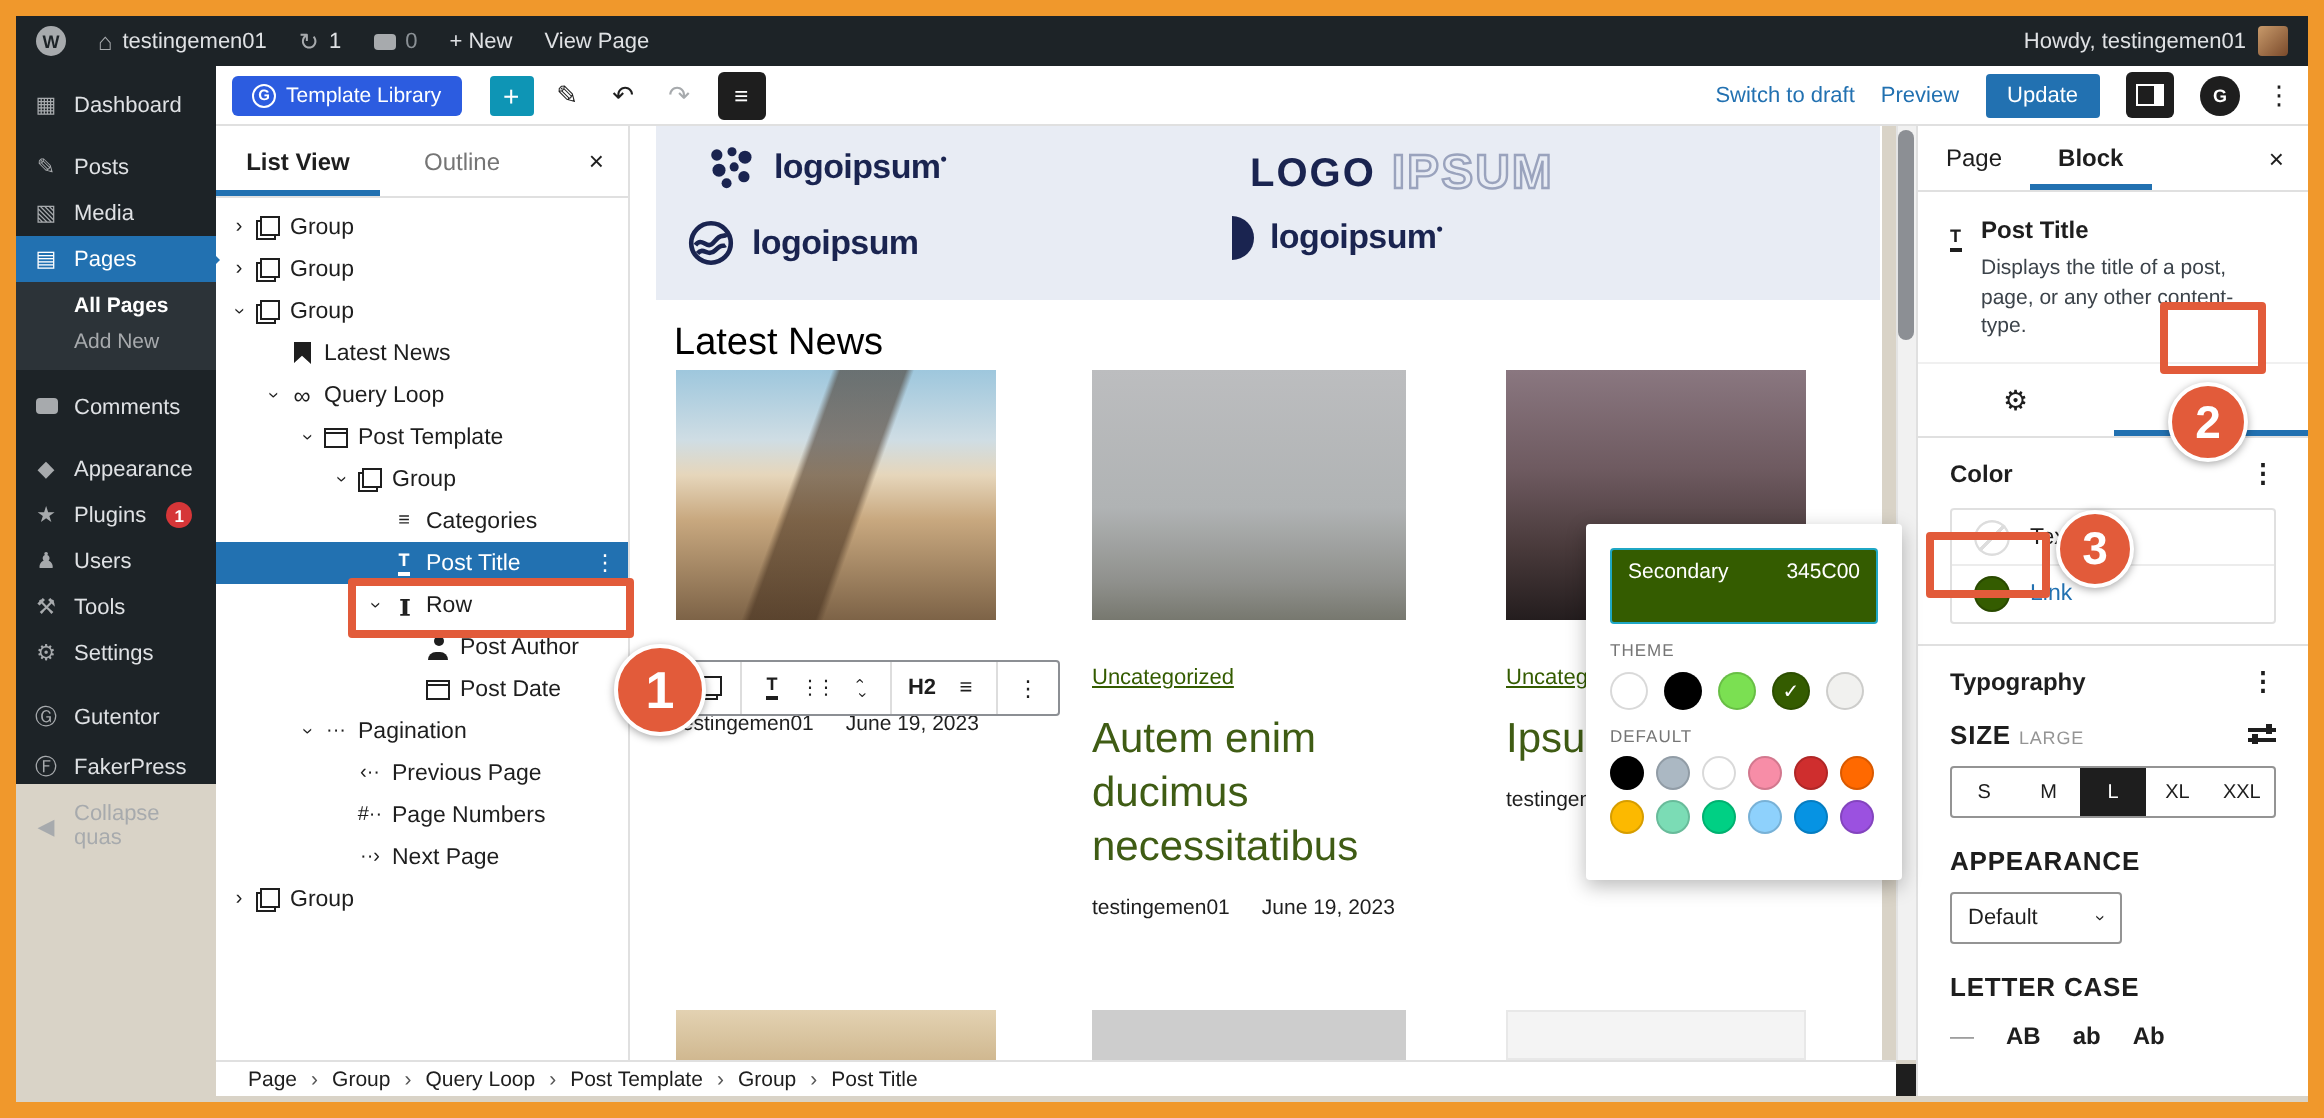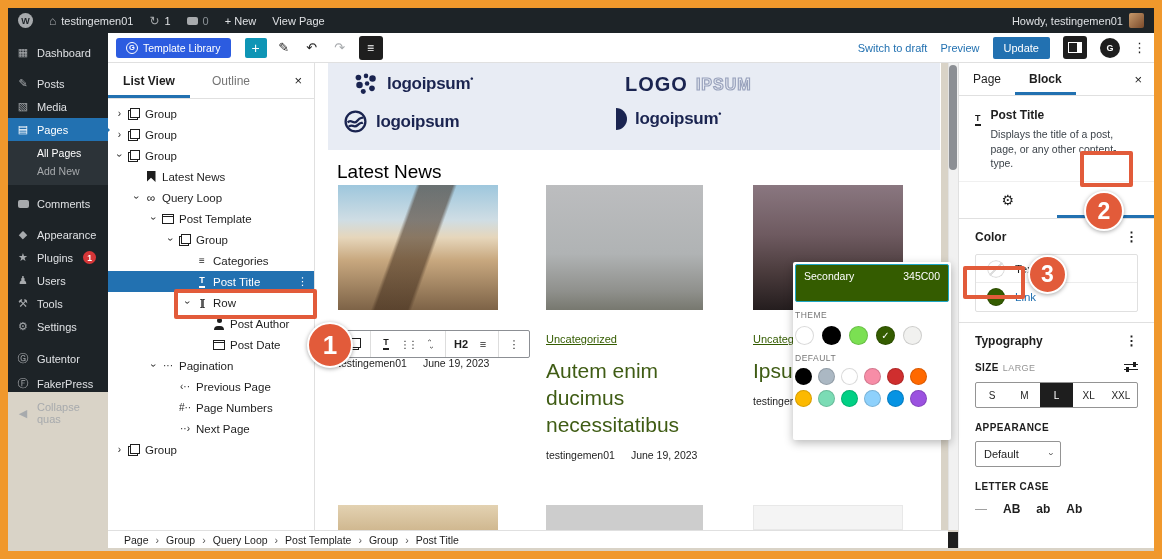--- a/index.html
+++ b/index.html
@@ -21,21 +21,21 @@
 
 
 .adminmenu{position:absolute;left:0;top:25px;width:100px;height:359px;background:#1d2327;z-index:15;padding-top:8px;color:#dfe1e4}
 .mi{display:flex;align-items:center;gap:7px;font-size:11px;padding:5px 8px;cursor:pointer;position:relative}
 .mi .mic{width:14px;text-align:center;color:#a7aaad;font-size:11px;flex:none}
 .mi.active{background:#2271b1;color:#fff}
 .mi.active .mic{color:#fff}
 .mi.active::after{content:"";position:absolute;right:-8px;top:50%;margin-top:-6px;border:6px solid transparent;border-left-color:#2271b1}
 .subm{background:#2c3338;padding:3px 0 5px}
 .subm .si{padding:3px 8px 3px 29px;font-size:10.5px;color:#a7aaad;cursor:pointer}
-.subm .si.on{color:#fff;font-weight:400}
+.subm .si.on{color:#fff;font-weight:700}
 .badge{display:inline-flex;align-items:center;justify-content:center;min-width:13px;height:13px;border-radius:50%;background:#d63638;color:#fff;font-size:8.5px;font-weight:700;margin-left:3px}
 .mgap{height:8px}
 
 
 .edhead{position:absolute;left:100px;top:25px;width:1046px;height:30px;background:#fff;border-bottom:1px solid #e0e0e0;display:flex;align-items:center;z-index:18;padding:0 8px}
 .tlbtn{height:20px;background:#2c5ce0;color:#fff;border-radius:3px;display:flex;align-items:center;gap:5px;font-size:10.5px;padding:0 10px;cursor:pointer}
 .tlg{width:12px;height:12px;border-radius:50%;border:1.3px solid #fff;font-size:7.5px;font-weight:700;display:flex;align-items:center;justify-content:center}
 .insbtn{width:22px;height:20px;background:#0e95b5;color:#fff;border-radius:2px;font-size:14px;display:flex;align-items:center;justify-content:center;margin-left:14px;cursor:pointer}
 .hic{width:22px;height:22px;display:flex;align-items:center;justify-content:center;font-size:13px;cursor:pointer;margin-left:6px}
 .hic.dis{color:#a7aaad}
@@ -85,21 +85,21 @@
 .icsl::before{content:"";position:absolute;left:0;top:2px;width:14px;height:1.5px;background:#1e1e1e;box-shadow:0 5px 0 #1e1e1e}
 .icsl::after{content:"";position:absolute;left:9px;top:0;width:3px;height:5px;background:#1e1e1e;box-shadow:-7px 5px 0 #1e1e1e}
 
 
 .canvas{position:absolute;left:300px;top:55px;width:633px;height:467px;background:#fff;overflow:hidden;z-index:5}
 .band{position:absolute;left:20px;top:0;width:612px;height:87px;background:#e8ecf4}
 .logo{position:absolute;display:flex;align-items:center;gap:8px;color:#1a2450}
 .lgtext{font-size:17px;font-weight:800;letter-spacing:-.3px}
 .lgdot{font-size:9px;vertical-align:super;font-weight:800}
 .lg-solid{font-size:20px;font-weight:800;letter-spacing:1px;color:#1a2450}
-.lg-outline{font-size:16px;font-weight:800;letter-spacing:1px;color:transparent;-webkit-text-stroke:1.2px #9aa3bd}
+.lg-outline{font-size:24px;font-weight:800;letter-spacing:1px;color:transparent;-webkit-text-stroke:1.2px #9aa3bd}
 .halfmoon{width:11px;height:22px;background:#1a2450;border-radius:0 11px 11px 0}
 .cheading{position:absolute;left:29px;top:98px;font-size:19px;color:#000}
 .card{position:absolute;top:122px}
 .cimg{width:100%;height:125px}
 .img1{background:linear-gradient(180deg,#9ec7dd 0%,#cfdde4 28%,#e6d6bb 42%,#c8a87f 60%,#7d6347 100%)}
 .img1i{width:100%;height:100%;background:linear-gradient(110deg,transparent 38%,rgba(62,42,26,.55) 40%,rgba(62,42,26,.55) 56%,transparent 58%)}
 .img2{background:linear-gradient(180deg,#bcbdbf 0%,#b0b3b4 55%,#8f908c 85%,#77786f 100%)}
 .img3{background:linear-gradient(180deg,#8a7780 0%,#6e5a60 40%,#4a3b3c 70%,#241d1e 100%)}
 .ccat{display:inline-block;margin-top:23px;font-size:11px;color:#345C00;text-decoration:underline;cursor:pointer}
 .ctitle{margin-top:11px;font-size:21px;line-height:27px;color:#3f5c14;cursor:text}
@@ -145,36 +145,36 @@
 .stab.on{box-shadow:inset 0 -3px 0 #2271b1}
 .rsec{padding:10px 16px}
 .rsechead{display:flex;align-items:center;justify-content:space-between;font-size:12px;font-weight:600}
 .crows{margin-top:10px;border:1px solid #e0e0e0;border-radius:2px}
 .crow{height:28px;display:flex;align-items:center;gap:10px;padding:0 11px;border-bottom:1px solid #ececec;font-size:11.5px;cursor:pointer}
 .crow:last-child{border-bottom:none}
 .cswatch{width:18px;height:18px;border-radius:50%;flex:none;background:#fff;box-shadow:inset 0 0 0 1.2px #ddd;background-image:linear-gradient(135deg,transparent 46%,#ddd 46%,#ddd 54%,transparent 54%)}
 .cswatch.filled{background-image:none;box-shadow:inset 0 0 0 1px rgba(0,0,0,.2)}
 .crow .linklbl{color:#2271b1}
 .rdivider{height:1px;background:#e0e0e0}
-.lbl{font-size:10px;font-weight:700;letter-spacing:.4px;color:#1e1e1e}
+.lbl{font-size:13px;font-weight:700;letter-spacing:.4px;color:#1e1e1e}
 .lblval{font-size:9px;color:#949494;font-weight:400;margin-left:4px;letter-spacing:.4px}
 .sizerow{display:flex;align-items:center;justify-content:space-between;margin-top:12px}
 .seg{display:flex;border:1px solid #949494;border-radius:2px;height:26px;margin-top:8px}
 .seg span{flex:1;display:flex;align-items:center;justify-content:center;font-size:10px;cursor:pointer}
 .seg span.on{background:#1e1e1e;color:#fff}
 .applbl{margin-top:14px}
 .selbox{margin-top:8px;width:86px;height:26px;border:1px solid #949494;border-radius:2px;display:flex;align-items:center;justify-content:space-between;padding:0 8px;font-size:11px;cursor:pointer}
 .selchev{font-size:9px;transform:rotate(90deg);display:inline-block}
 .caselbl{margin-top:14px}
 .cases{display:flex;gap:16px;margin-top:10px;font-size:12px;font-weight:600}
 .cases span{cursor:pointer}
 .cases .mut{color:#949494;font-weight:400}
 
 
-.popover{position:absolute;left:785px;top:254px;width:158px;height:178px;background:#fff;border-radius:2px;box-shadow:0 3px 10px rgba(0,0,0,.28);z-index:40;padding:2px}
+.popover{position:absolute;left:785px;top:254px;width:158px;height:178px;background:#fff;border-radius:2px;box-shadow:0 3px 10px rgba(0,0,0,.28);z-index:40;padding:12px}
 .pophead{height:38px;border-radius:2px;border:1px solid #1fa7c4;display:flex;align-items:flex-start;justify-content:space-between;padding:5px 8px;color:#fff;font-size:10.5px}
 .poplbl{font-size:8.5px;letter-spacing:.5px;color:#757575;margin-top:8px;font-weight:400}
 .swrow{display:flex;gap:8px;margin-top:6px}
 .sw{width:19px;height:19px;border-radius:50%;box-shadow:inset 0 0 0 1px rgba(0,0,0,.15);display:flex;align-items:center;justify-content:center;color:#fff;font-size:10px;cursor:pointer;flex:none}
 .swrow.dflt{gap:6px;margin-top:5px}
 .swrow.dflt .sw{width:17px;height:17px}
 
 
 .ann-rect{position:absolute;border:4px solid #e25b3a;z-index:60;border-radius:2px;pointer-events:none}
 .ann-circle{position:absolute;background:#e25b3a;border:2px solid #fff;border-radius:50%;color:#fff;font-weight:700;display:flex;align-items:center;justify-content:center;z-index:61;box-shadow:0 1px 4px rgba(0,0,0,.35)}

